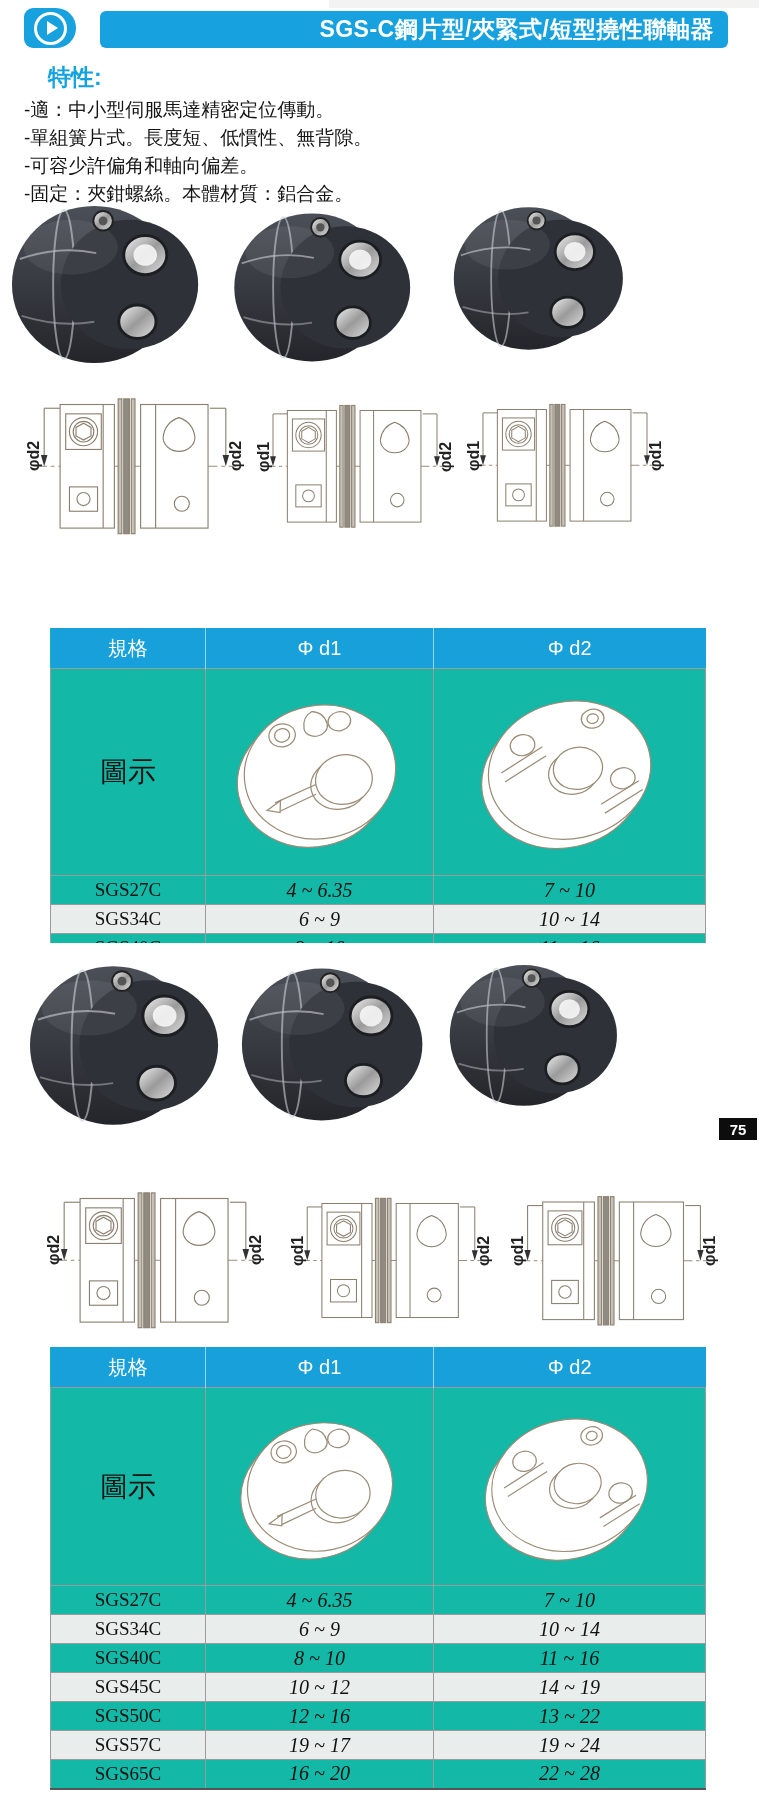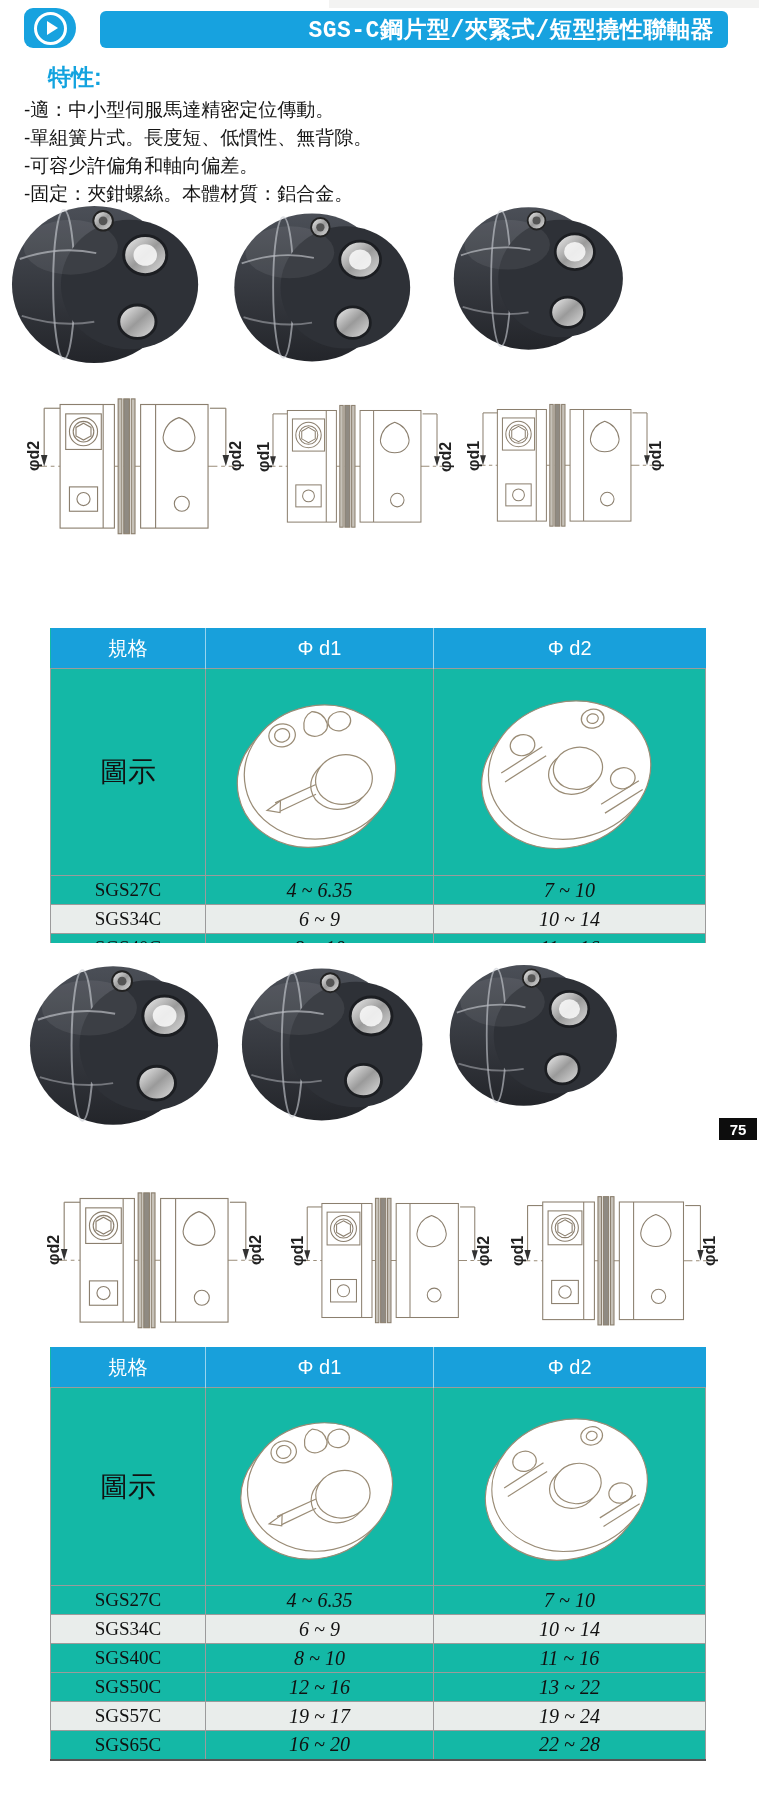--- a/index.html
+++ b/index.html
@@ -10,21 +10,21 @@
   
   .topstrip{top:0;right:0;width:430px;height:8px;background:#f3f3f2;}
   .brand{left:24px;top:8px;width:52px;height:40px;background:#17a2df;border-radius:10px 22px 22px 10px;
          display:flex;align-items:center;justify-content:center;}
   .play-ring{width:27px;height:27px;border:3px solid #fff;border-radius:50%;
              display:flex;align-items:center;justify-content:center;}
   .play-tri{width:0;height:0;border-left:11px solid #fff;border-top:7px solid transparent;
             border-bottom:7px solid transparent;margin-left:4px;}
   .titlebar{left:100px;top:11px;width:628px;height:37px;background:#17a2df;border-radius:6px;
             display:flex;align-items:center;justify-content:flex-end;padding-right:14px;
-            box-sizing:border-box;color:#fff;font-size:23px;font-weight:bold;letter-spacing:.5px;font-family:Liberation Mono, monospace;}
+            box-sizing:border-box;color:#fff;font-size:23px;font-weight:bold;letter-spacing:.5px;}
 
   
   .features-heading{left:28px;top:62px;color:#12a3df;font-size:23px;font-weight:bold;margin-left:20px;}
   .fl{left:24px;font-size:19px;color:#141414;white-space:nowrap;}
   .fl1{top:97px}.fl2{top:125px}.fl3{top:153px}.fl4{top:181px}
 
   
   .render svg,.tdraw svg,.iso svg{width:100%;height:100%;display:block;}
   .tdraw{overflow:visible;}
   .dim{position:absolute;font-size:16px;color:#222;white-space:nowrap;font-weight:bold;}
@@ -339,20 +339,25 @@
       <tr class="data alt">
         <td class="model">SGS34C</td>
         <td class="val">6 ~ 9</td>
         <td class="val">10 ~ 14</td>
       </tr>
       <tr class="data">
         <td class="model">SGS40C</td>
         <td class="val">8 ~ 10</td>
         <td class="val">11 ~ 16</td>
       </tr>
+      <tr class="data alt">
+        <td class="model">SGS45C</td>
+        <td class="val">10 ~ 12</td>
+        <td class="val">14 ~ 19</td>
+      </tr>
       <tr class="data">
         <td class="model">SGS50C</td>
         <td class="val">12 ~ 16</td>
         <td class="val">13 ~ 22</td>
       </tr>
       <tr class="data alt">
         <td class="model">SGS57C</td>
         <td class="val">19 ~ 17</td>
         <td class="val">19 ~ 24</td>
       </tr>

